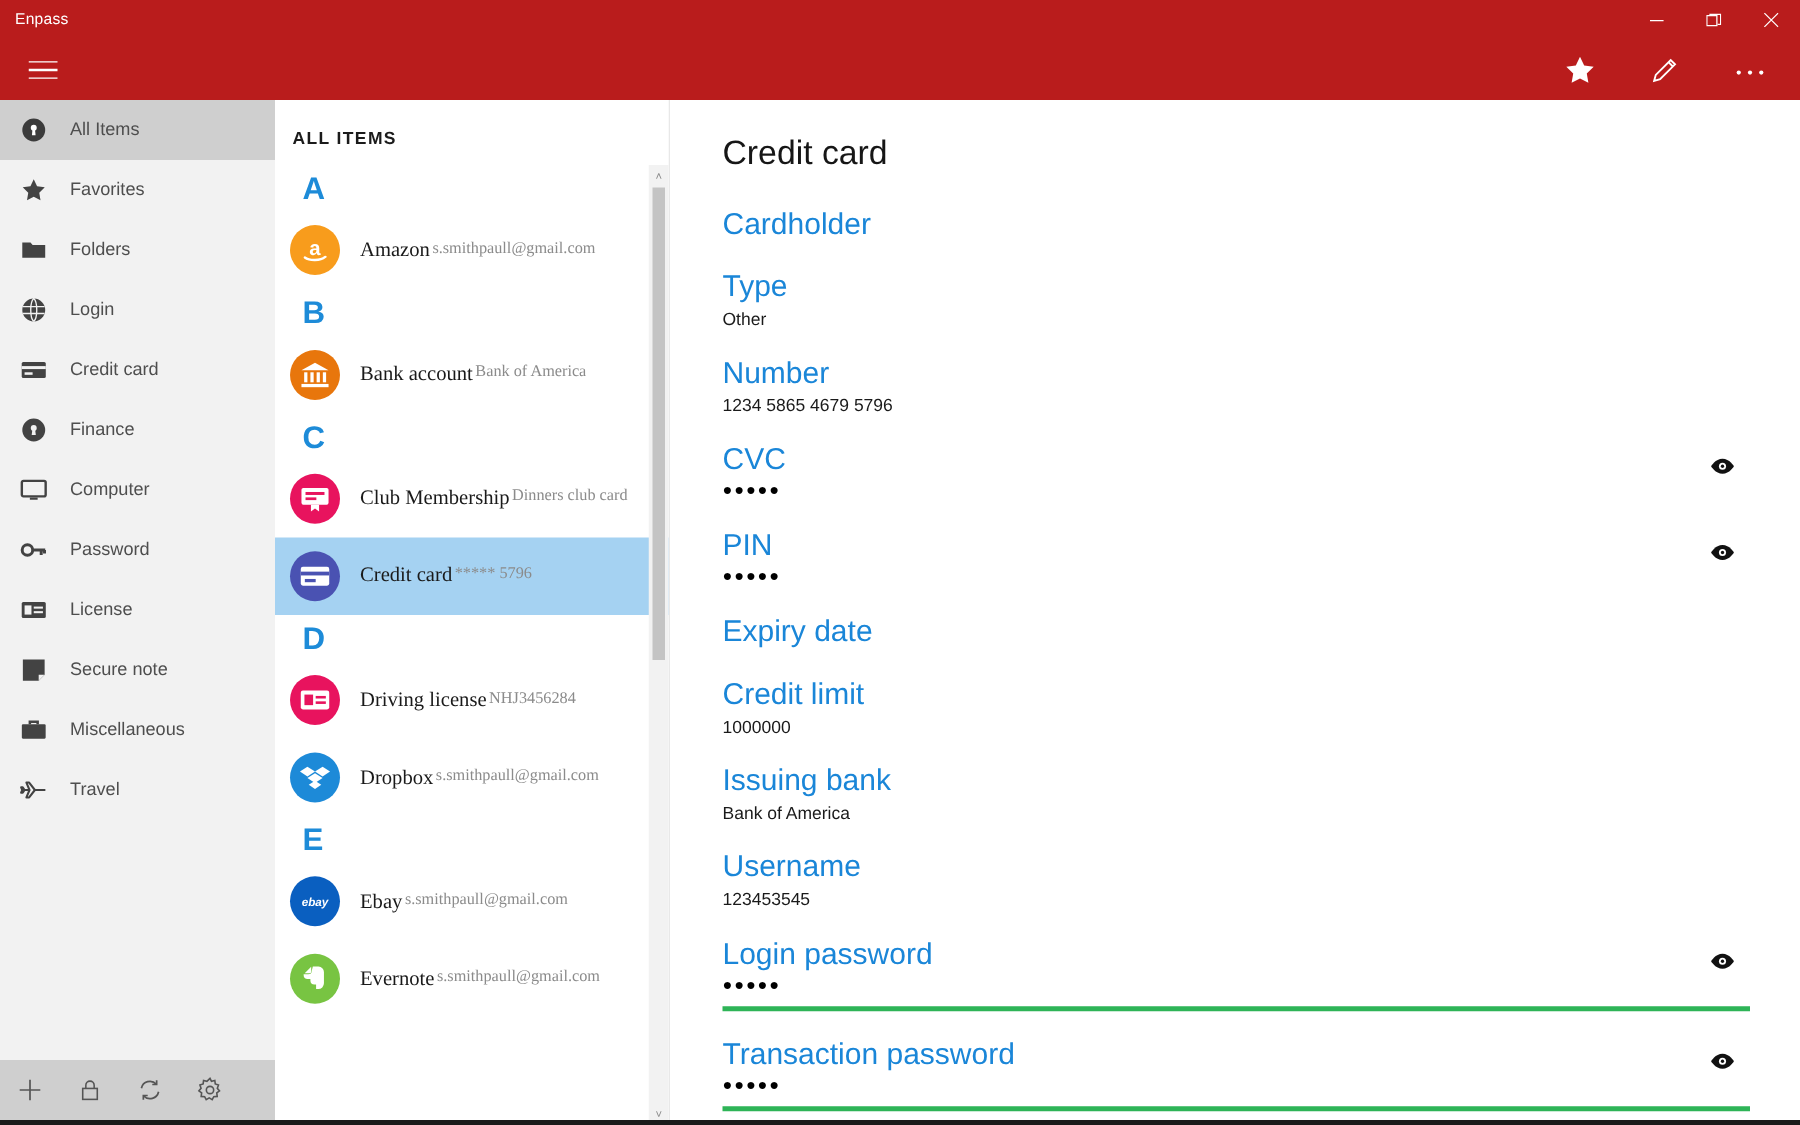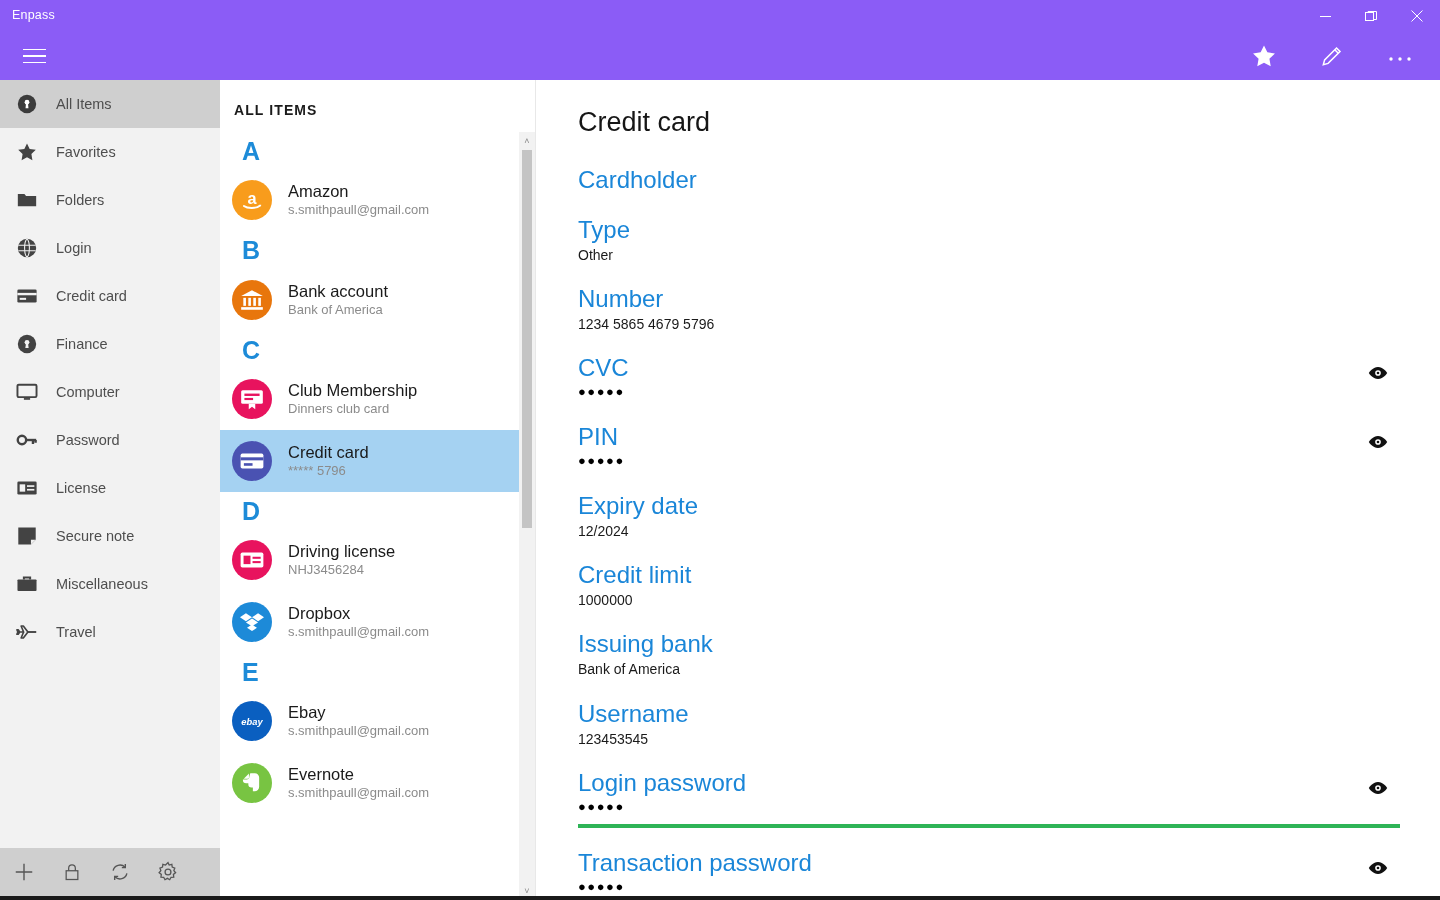--- a/index.html
+++ b/index.html
@@ -8,21 +8,21 @@
     font-family: "Liberation Sans", sans-serif;
     overflow: hidden;
     background: #ffffff;
   }
   .app { position: relative; width: 1440px; height: 900px; display: flex; flex-direction: column; }
 
   
   .header {
     position: relative;
     height: 80px;
-    background: #8b5cf6;
+    background: #b91c1c;
     flex: 0 0 80px;
   }
   .app-title {
     position: absolute; left: 12px; top: 8px;
     font-size: 12.5px; color: #ffffff;
     letter-spacing: .2px;
   }
   .win-controls {
     position: absolute; right: 0; top: 0;
     display: flex; height: 32px;
@@ -124,21 +124,21 @@
     padding-left: 12px; gap: 16px;
   }
   .item-row.selected { background: #a5d2f2; }
   .avatar {
     width: 40px; height: 40px; border-radius: 50%;
     flex: 0 0 40px;
     display: flex; align-items: center; justify-content: center;
     color: #fff; overflow: hidden; position: relative;
   }
   .avatar svg { display: block; }
-  .item-text { display: flex; flex-direction: column; gap: 2px; min-width: 0; }
+  .item-text { display: flex; gap: 2px; min-width: 0; font-family: Liberation Serif, serif; }
   .item-title { font-size: 16.5px; color: #1a1a1a; line-height: 1.15; }
   .item-sub { font-size: 13px; color: #8b8b8b; line-height: 1.15; }
 
   
   .vscroll {
     position: absolute; right: 0; top: 0; bottom: 0; width: 16px;
     background: #f2f2f2;
   }
   .vscroll .arrow {
     height: 18px; display: flex; align-items: center; justify-content: center;
@@ -553,21 +553,20 @@
             <div class="eye">
               <svg width="20" height="14" viewBox="0 0 24 16">
                 <path d="M12 0.8 C5.2 0.8 1 8 1 8 s4.2 7.2 11 7.2 S23 8 23 8 S18.8 0.8 12 0.8 Z" fill="currentColor"></path>
                 <circle cx="12" cy="8" r="3.4" fill="#fff"></circle>
                 <circle cx="12" cy="8" r="1.6" fill="currentColor"></circle>
               </svg>
             </div>
           </div>
           <div class="field">
             <div class="field-label">Expiry date</div>
-            <div class="field-value">12/2024</div>
           </div>
           <div class="field">
             <div class="field-label">Credit limit</div>
             <div class="field-value">1000000</div>
           </div>
           <div class="field">
             <div class="field-label">Issuing bank</div>
             <div class="field-value">Bank of America</div>
           </div>
           <div class="field">

